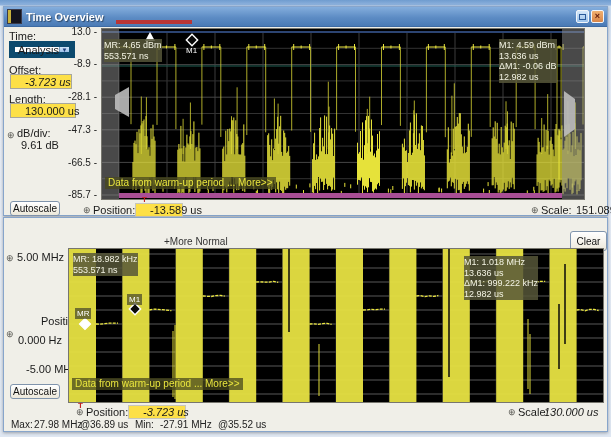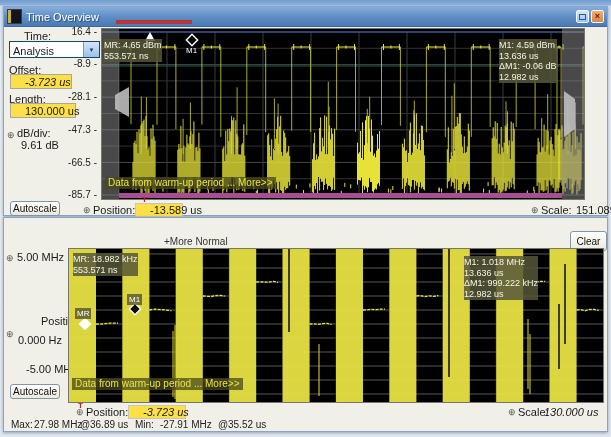--- a/index.html
+++ b/index.html
@@ -6,21 +6,21 @@
   body{
     width:611px;height:437px;position:relative;overflow:hidden;
     font-family:"Liberation Sans",sans-serif;font-size:11px;color:#1a1a1a;
     background:linear-gradient(180deg,#6f9ccf 0px,#8fb3de 5px,#cfdff2 6px,#e9eef7 60px,#dfe7f2 100%);
   }
   .panel{position:absolute;background:#f0efe8;border:1px solid #87a5cb;box-shadow:0 1px 3px rgba(0,0,0,.3)}
   #p1{left:3px;top:6px;width:603px;height:208px}
   #p2{left:3px;top:217px;width:603px;height:213px}
   .tbar{display:flex;align-items:center;gap:4px;padding:0 3px;height:19px;
     background:linear-gradient(180deg,#84aedd 0%,#5d8cc4 55%,#4a7ab5 100%);border-bottom:1px solid #3e6ba3}
-  .tbar .title{color:#fff;font-weight:normal;font-size:11px;text-shadow:1px 1px 1px rgba(0,0,0,.45);white-space:nowrap}
+  .tbar .title{color:#fff;font-weight:bold;font-size:11px;text-shadow:1px 1px 1px rgba(0,0,0,.45);white-space:nowrap}
   #p2 .tbar{height:13px;background:linear-gradient(180deg,#cac9c1 0%,#aaa9a0 100%);border-bottom:1px solid #96958c}
   #p2 .tbar .title{font-size:10px;color:#f4f3ec;text-shadow:1px 1px 1px rgba(0,0,0,.25)}
   .ticon{width:13px;height:13px;background:#14141e;border:1px solid #3a3a4a;flex:0 0 auto;
     background-image:linear-gradient(90deg,#c8b23c 0 3px,transparent 3px)}
   #p2 .ticon{width:10px;height:10px;background-image:linear-gradient(0deg,#d8d23c 0 2px,transparent 2px)}
   .winbtns{margin-left:auto;display:flex;gap:2px}
   .wbtn{width:13px;height:13px;border:1px solid #f2f6fa;border-radius:2px;display:flex;align-items:center;justify-content:center;box-sizing:border-box}
   .wbtn.restore{background:linear-gradient(#d6e9fa,#9cc2ea)}
   .wbtn.restore i{display:block;width:5px;height:4px;border:1px solid #2a5a9a}
   .wbtn.close{background:linear-gradient(#f0b070,#d98648);color:#5e1808;font-weight:bold;font-size:9px;line-height:9px}
@@ -51,37 +51,37 @@
     <div class="ticon"></div>
     <span class="title">Time Overview</span>
     <div class="winbtns">
       <div class="wbtn restore">
           <i></i>
         </div>
       <div class="wbtn close">×</div>
     </div>
   </div>
 
-  <span class="lbl" style="left:20px;top:23px">Time:</span>
-  <div style="position:absolute;left:5px;top:34px;width:91px;height:17px;background:#fff;border:1px solid #0c4a6e;box-sizing:border-box;display:flex;align-items:flex-end">
+  <span class="lbl" style="left:5px;top:23px">Time:</span>
+  <div style="position:absolute;left:5px;top:34px;width:66px;height:17px;background:#fff;border:6px solid #0c4a6e;box-sizing:border-box;display:flex;align-items:center">
     <span style="flex:1;padding-left:3px">Analysis</span>
     <span style="width:15px;height:100%;background:linear-gradient(#d3e6f9,#9cc0e8);border-left:1px solid #7a9ebf;color:#1c3d7a;font-size:6px;display:flex;align-items:center;justify-content:center">▼</span>
   </div>
 
   <span class="lbl" style="left:5px;top:57px">Offset:</span>
   <div class="fld it" style="left:6px;top:67px;width:62px;height:15px">-3.723 us</div>
 
   <span class="lbl" style="left:5px;top:86px">Length:</span>
   <div class="fld" style="left:6px;top:96px;width:66px;height:15px">130.000 us</div>
 
   <span class="anchor" style="left:3px;top:124px">⊕</span>
   <span class="lbl" style="left:13px;top:120px">dB/div:</span>
   <span class="lbl" style="left:17px;top:132px">9.61 dB</span>
 
-  <span class="ytick" style="left:55px;top:19px">16.4</span>
+  <span class="ytick" style="left:55px;top:19px">13.0</span>
   <span class="ytick" style="left:55px;top:51px">-8.9</span>
   <span class="ytick" style="left:55px;top:84px">-28.1</span>
   <span class="ytick" style="left:55px;top:117px">-47.3</span>
   <span class="ytick" style="left:55px;top:150px">-66.5</span>
   <span class="ytick" style="left:55px;top:182px">-85.7</span>
 
   <div class="redbar" style="left:112px;top:13px;width:76px"></div>
 
   <div class="plot" style="left:97px;top:21px;width:482px;height:170px">
     <svg id="ov-svg" width="482" height="170" style="display:block">

